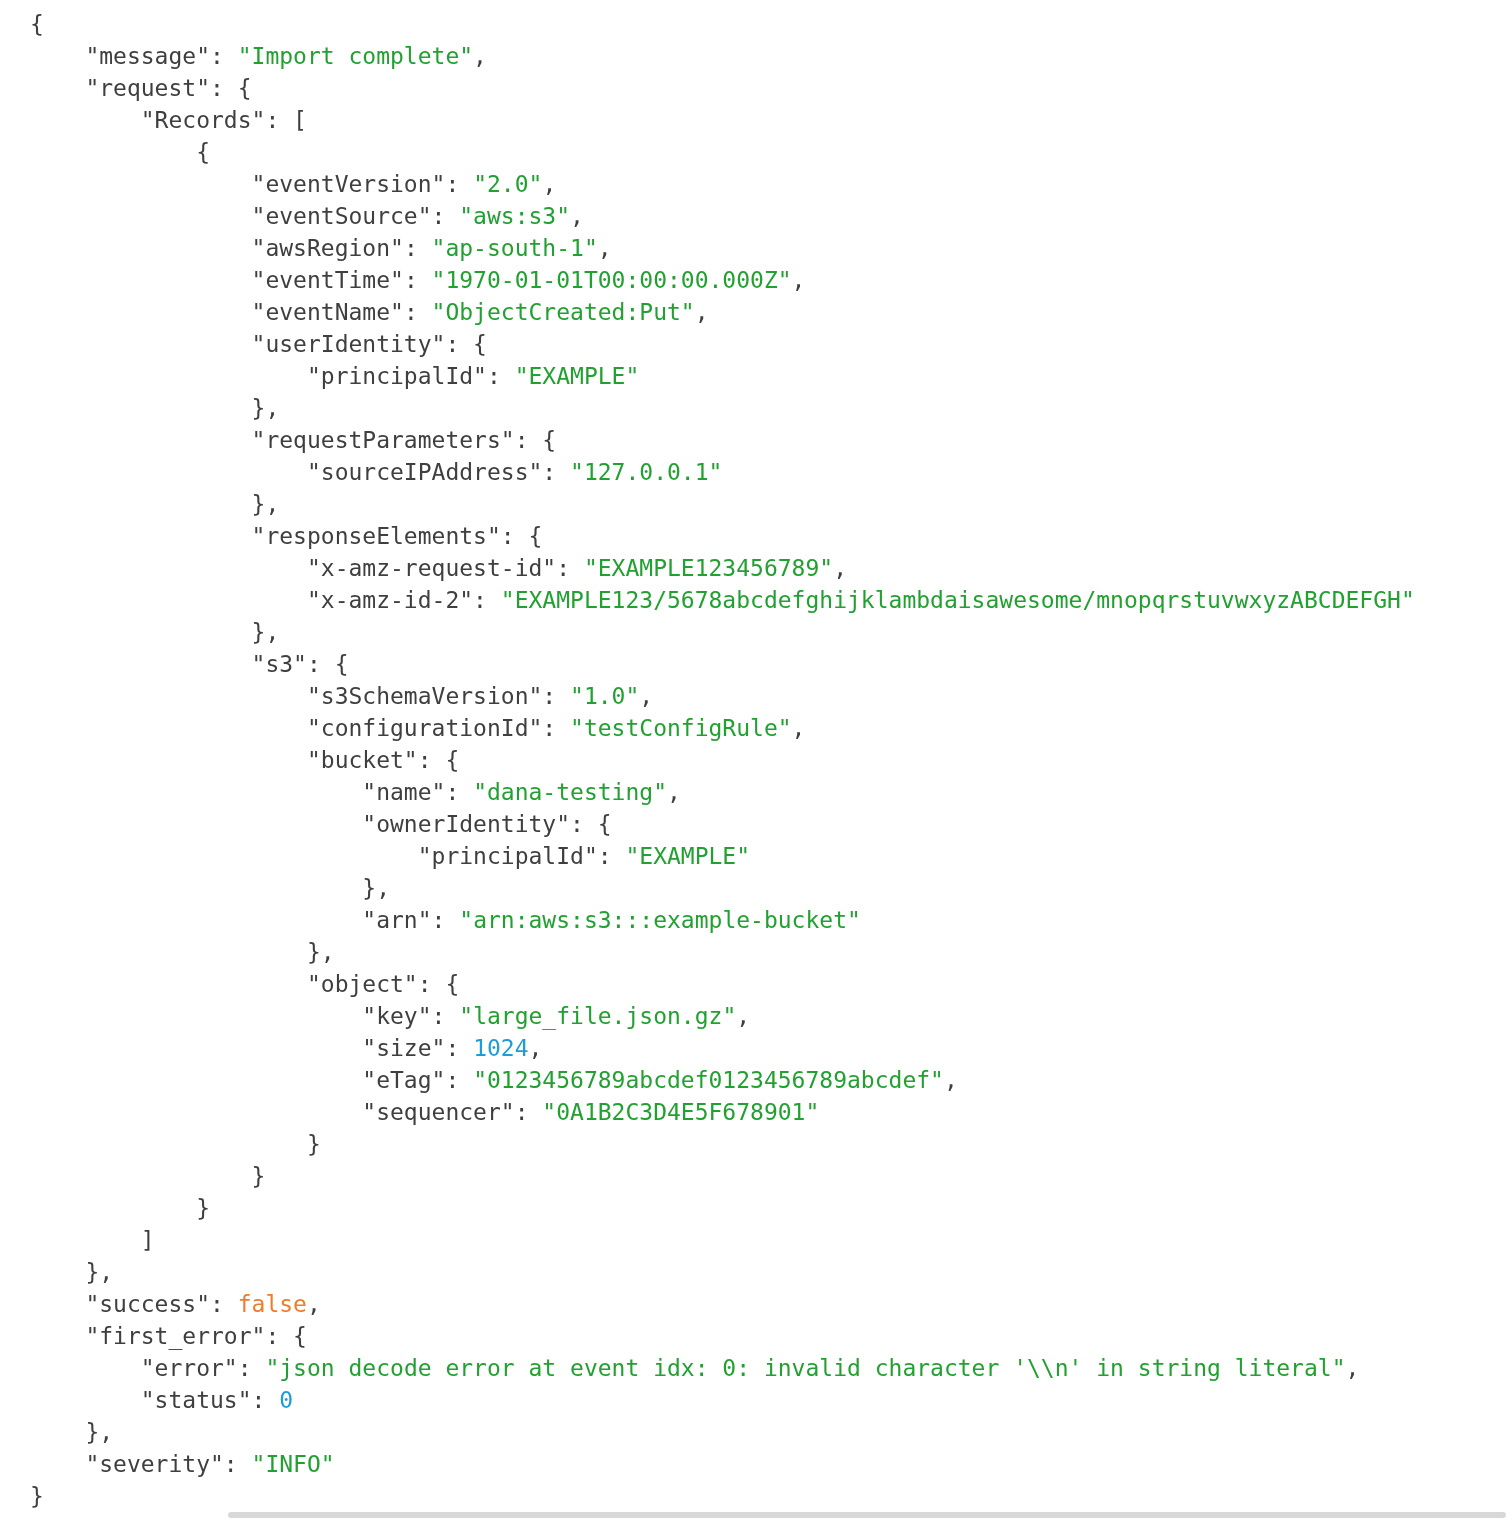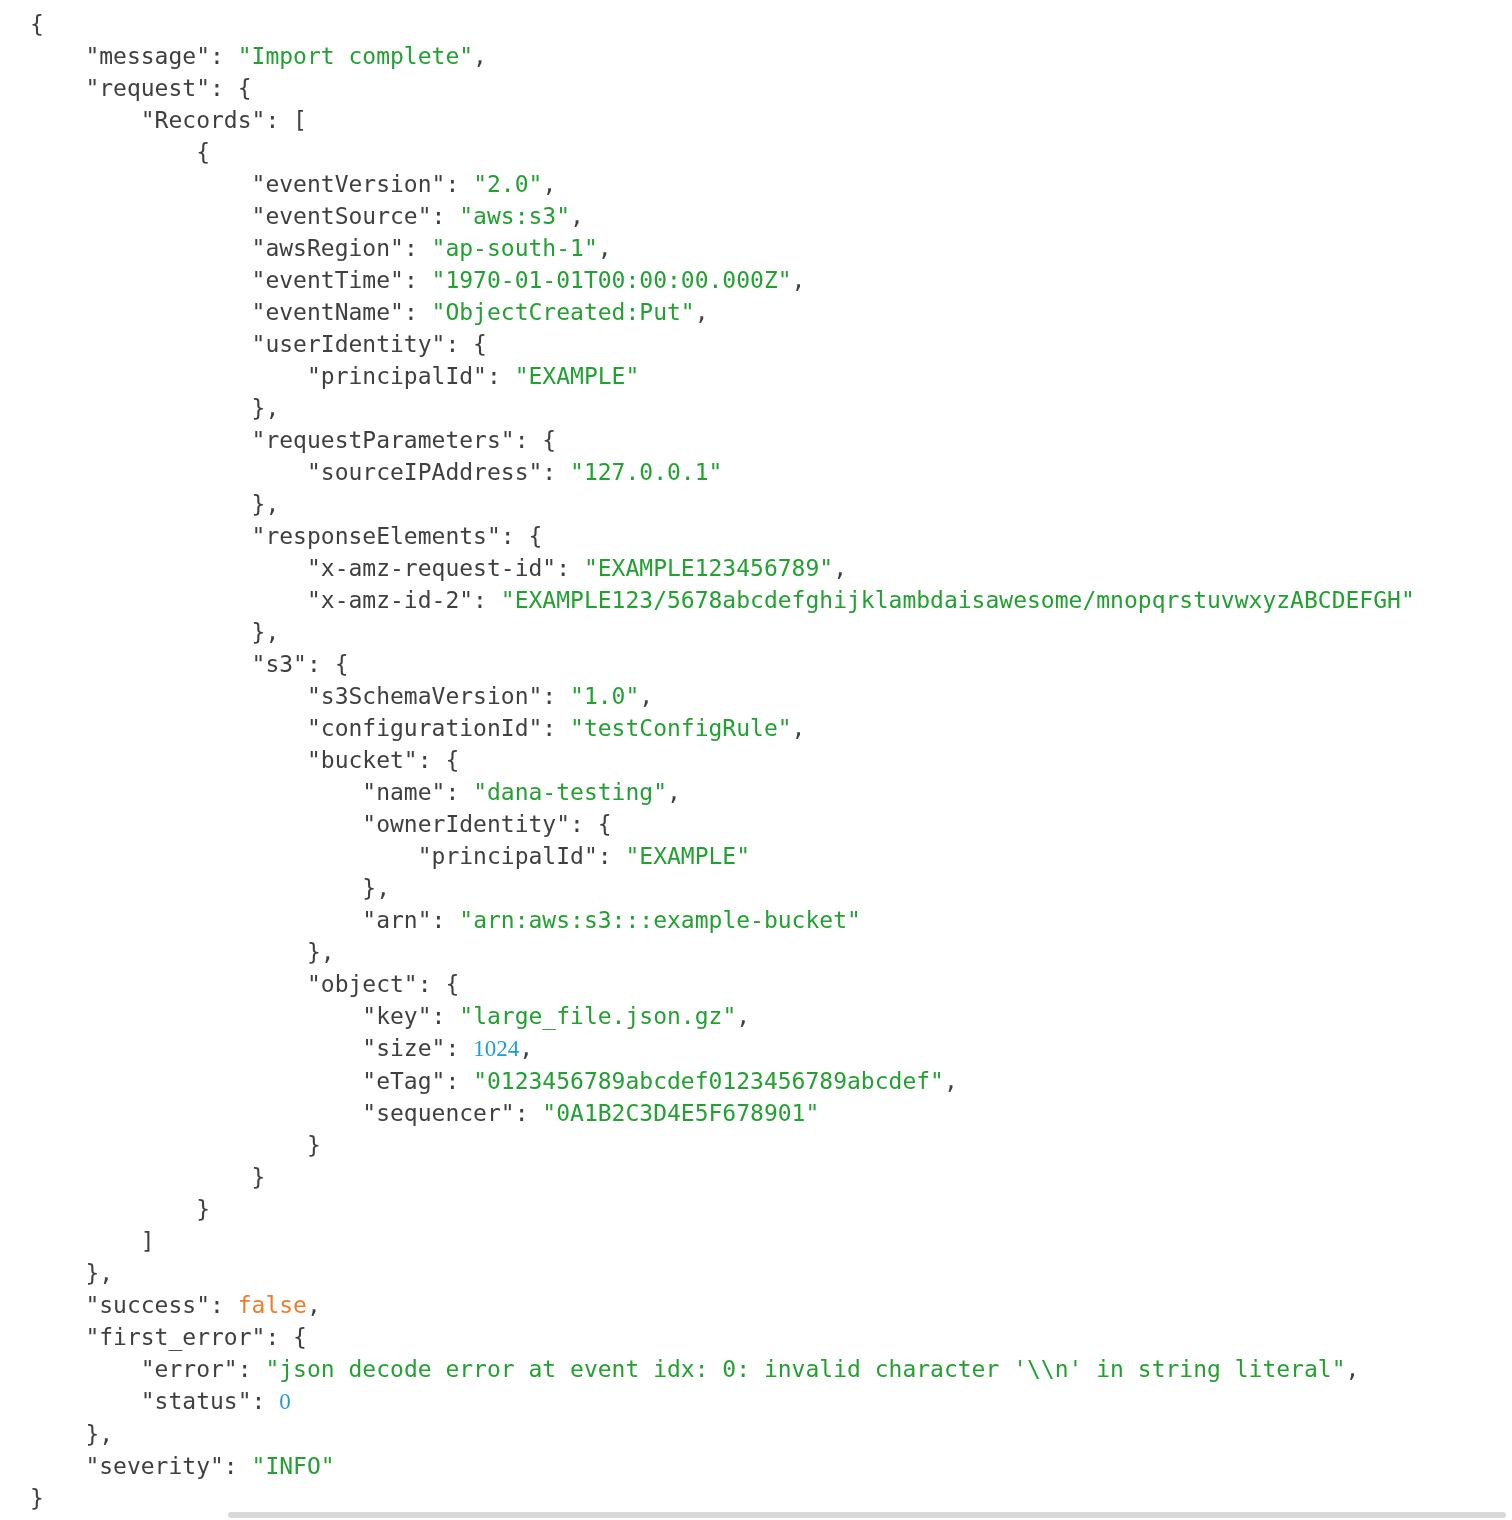--- a/index.html
+++ b/index.html
@@ -14,21 +14,21 @@
     font-family: "DejaVu Sans Mono", "Liberation Mono", monospace;
     font-size: 23px;
     line-height: 32px;
     padding: 8px 6px 6px 30px;
     white-space: pre;
     color: var(--punctuation, #3f3f3f);
   }
   .line { white-space: pre; }
   .tok-key  { color: var(--key, #3f3f3f); }
   .tok-str  { color: var(--string, #23a032); }
-  .tok-num  { color: var(--number, #1f9bd7); font-family: Liberation Serif, serif; }
+  .tok-num  { color: var(--number, #1f9bd7); }
   .tok-bool { color: var(--boolean, #ee7c2b); }
   .tok-p    { color: var(--punctuation, #3f3f3f); }
   .hscrollbar {
     position: absolute;
     left: 228px;
     right: 6px;
     bottom: 2px;
     height: 6px;
     border-radius: 3px;
     background: var(--scrollbar, #d8d8d8);

